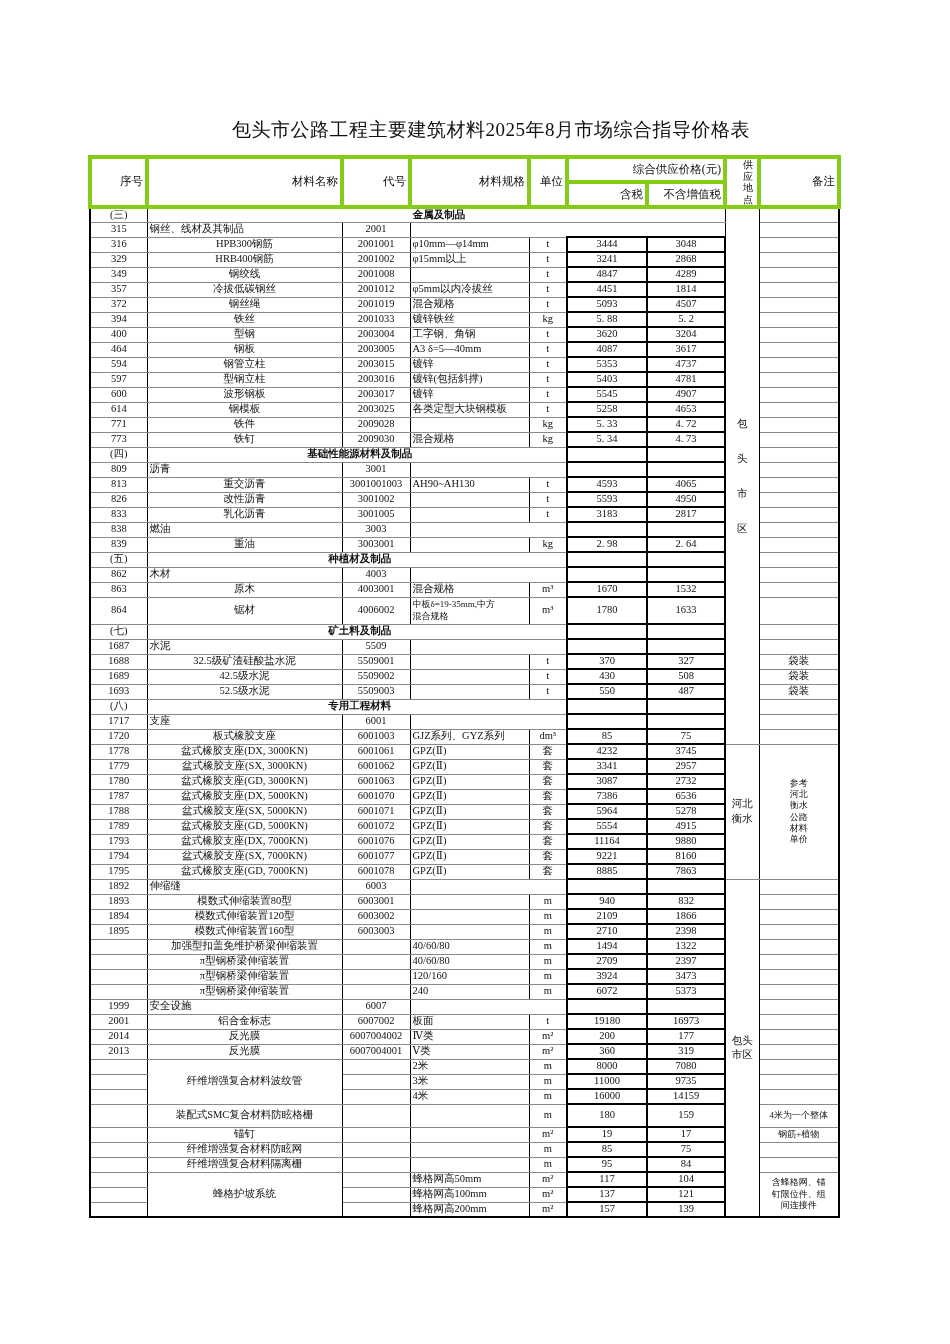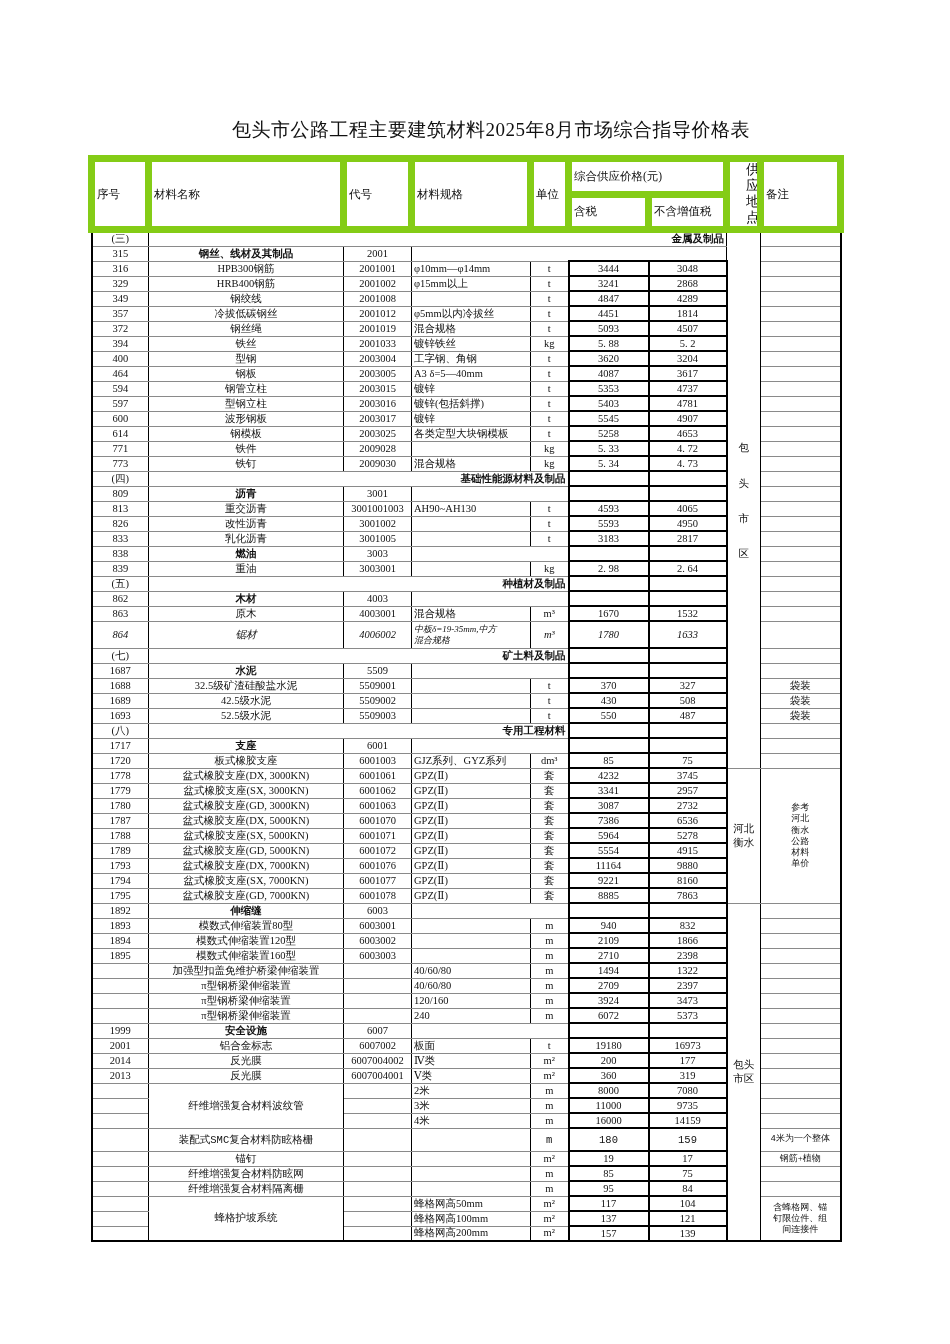--- a/index.html
+++ b/index.html
@@ -17,37 +17,37 @@
     border-collapse:collapse; table-layout:fixed;
     border:2px solid #000;
   }
   th, td {
     padding:0 2px; overflow:hidden; white-space:pre-line;
     font-size:10.5px; line-height:1.2; font-weight:normal;
     border-left:1px solid #000; border-right:1px solid #000;
     border-top:1px solid #8a8a8a; border-bottom:1px solid #8a8a8a;
   }
   thead th {
-    border:7px solid #84cc16; text-align:left; font-size:11.5px; line-height:1.15;
+    border:4px solid #84cc16; text-align:right; font-size:11.5px; line-height:1.15;
   }
   thead tr { height:21px; }
   tbody tr { height:15px; }
-  tbody tr.tall  { height:27px;font-style:italic; }
-  tbody tr.tall2 { height:23px;font-family:Liberation Mono, monospace; }
+  tbody tr.tall  { height:27px; }
+  tbody tr.tall2 { height:23px; }
   td.c      { text-align:center; }
   td.seq    { text-align:center; }
   td.spec   { text-align:left;margin-left:40px; }
   td.box    { border:2px solid #000; text-align:center; }
-  td.sec-name { font-weight:bold; text-align:right; padding-left:8px; }
-  td.sub-name { font-weight:bold; text-align:center; }
+  td.sec-name { font-weight:bold; text-align:center; padding-left:8px; }
+  td.sub-name { font-weight:normal; }
   td.loc    { text-align:center; line-height:1.35; }
   td.loc.spread { line-height:3.35; }
   td.remark { text-align:center; }
   .small    { font-size:9px !important; line-height:1.25 !important; }
-  th.loc-h  { font-size:14px; line-height:1.15; padding:0 16px; }
+  th.loc-h  { font-size:10px; line-height:1.15; padding:0 16px; }
 </style>
 </head>
 <body>
 
 <div class="page">
   <div class="doc-title">包头市公路工程主要建筑材料2025年8月市场综合指导价格表</div>
 
   <table class="price-table">
     <colgroup>
       <col style="width:57px">

